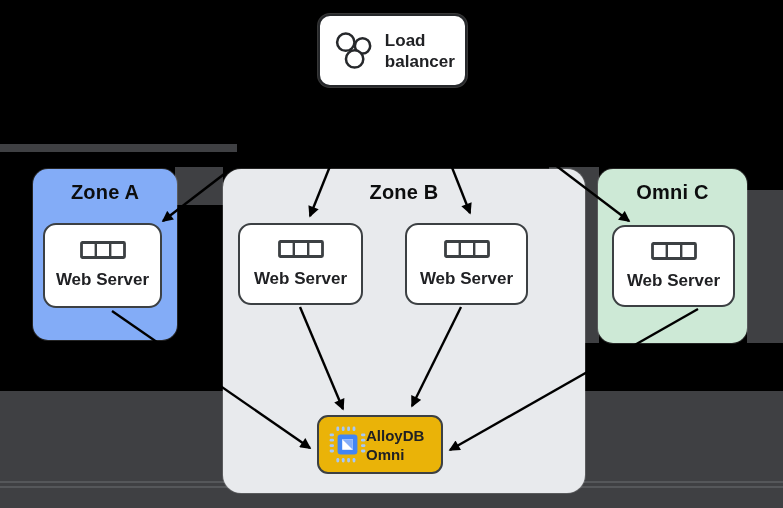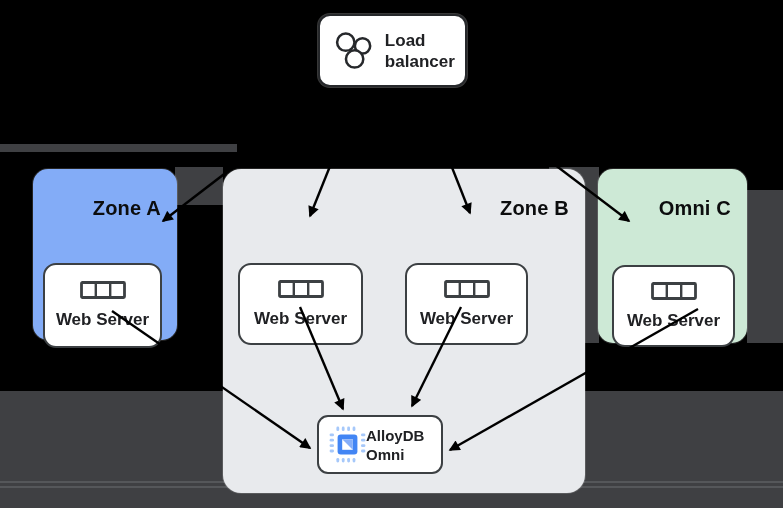--- a/index.html
+++ b/index.html
@@ -16,46 +16,46 @@
   .patch-band-left{left:0;top:144px;width:237px;height:8px;}
   .hline{position:absolute;left:0;width:783px;height:2px;}
   .hline-1{top:481px;}
   .hline-2{top:486px;}
 
   .zone{position:absolute;border-radius:15px;box-shadow:0 0 0 1px rgba(255,255,255,.14);}
   .zone-a{left:33px;top:169px;width:144px;height:171px;}
   .zone-b{left:223px;top:169px;width:362px;height:324px;border-radius:18px;}
   .zone-c{left:598px;top:169px;width:149px;height:174px;}
   .zone-title{
-    margin:16px;padding-top:12px;text-align:right;
+    margin:0;padding-top:12px;text-align:center;
     font-size:20px;line-height:23px;font-weight:700;color:#0c0d0e;letter-spacing:.2px;
   }
 
   .node{
     position:absolute;box-sizing:border-box;background:#fff;
     border:2.5px solid #3c4043;border-radius:13px;
-    display:flex;flex-direction:column;align-items:center;justify-content:center;gap:11px;margin-top:40px;
+    display:flex;flex-direction:column;align-items:center;justify-content:center;gap:11px;
   }
   .ws-a{left:43px;top:223px;width:119px;height:85px;}
   .ws-b1{left:238px;top:223px;width:125px;height:82px;}
   .ws-b2{left:405px;top:223px;width:123px;height:82px;}
   .ws-c{left:612px;top:225px;width:123px;height:82px;}
   .ws-label{font-size:17px;font-weight:700;color:#202124;white-space:nowrap;}
 
   .lb{
     position:absolute;left:318px;top:14px;width:149px;height:73px;box-sizing:border-box;
     background:#fff;border:2.5px solid #26282b;border-radius:12px;
     display:flex;align-items:center;padding-left:9px;gap:13px;
     box-shadow:0 0 0 1px rgba(255,255,255,.22);
   }
   .lb-label{font-size:17px;line-height:21px;font-weight:700;color:#202124;width:86px;}
 
   .db{
     position:absolute;left:317px;top:415px;width:126px;height:59px;box-sizing:border-box;
-    background:#ffffff;border:2px solid #3c4043;border-radius:11px;
+    background:#eab308;border:2px solid #3c4043;border-radius:11px;
     display:flex;align-items:center;padding-left:10px;gap:0;
   }
   .db-label{font-size:15px;line-height:19px;font-weight:700;color:#202124;width:68px;}
 
   .edges{position:absolute;left:0;top:0;width:783px;height:508px;pointer-events:none;}
 </style>
 </head>
 <body>
 
 <div class="stage">

